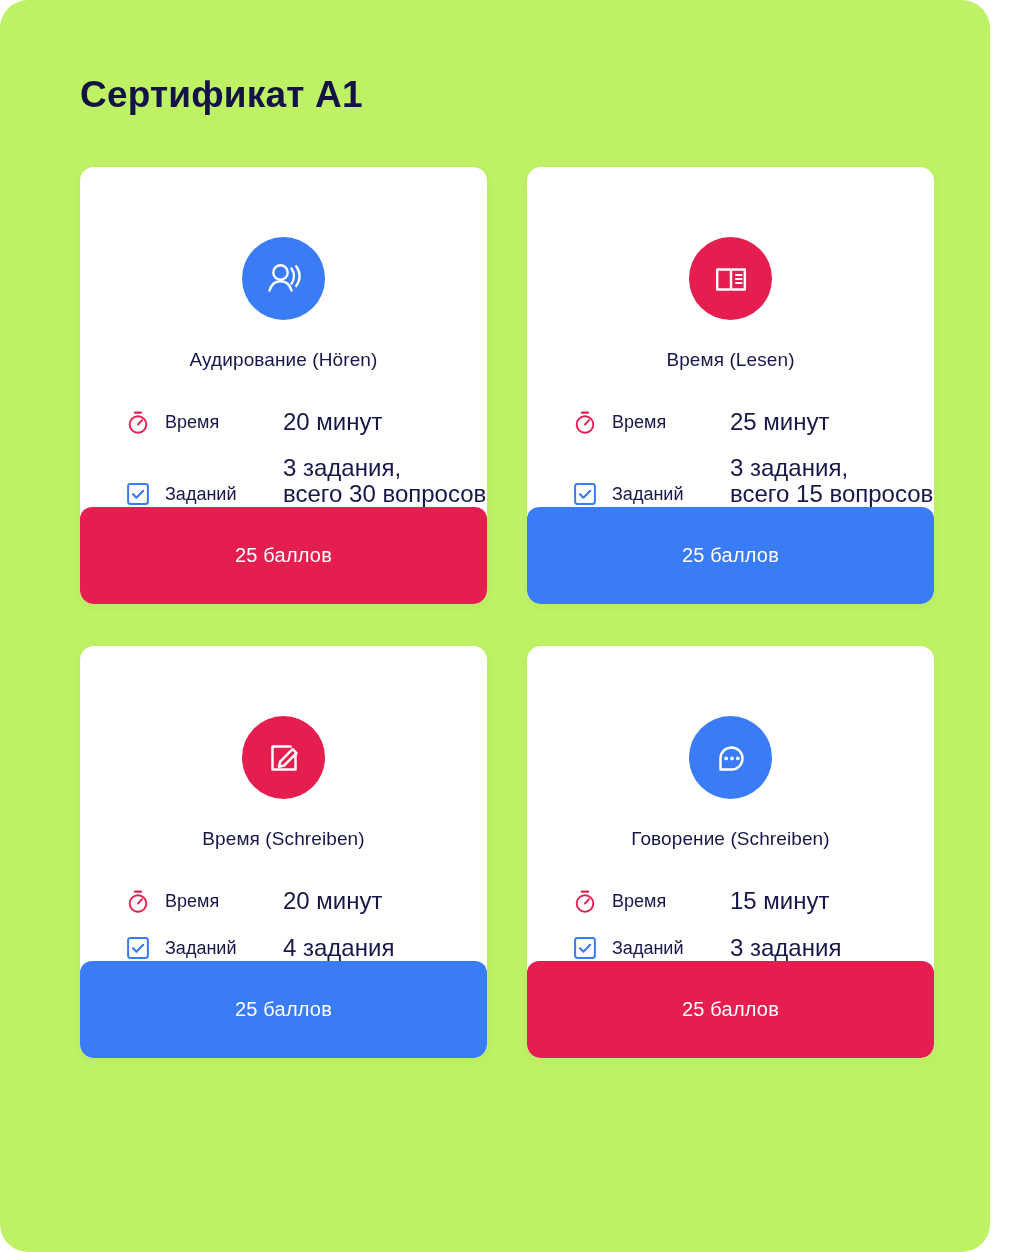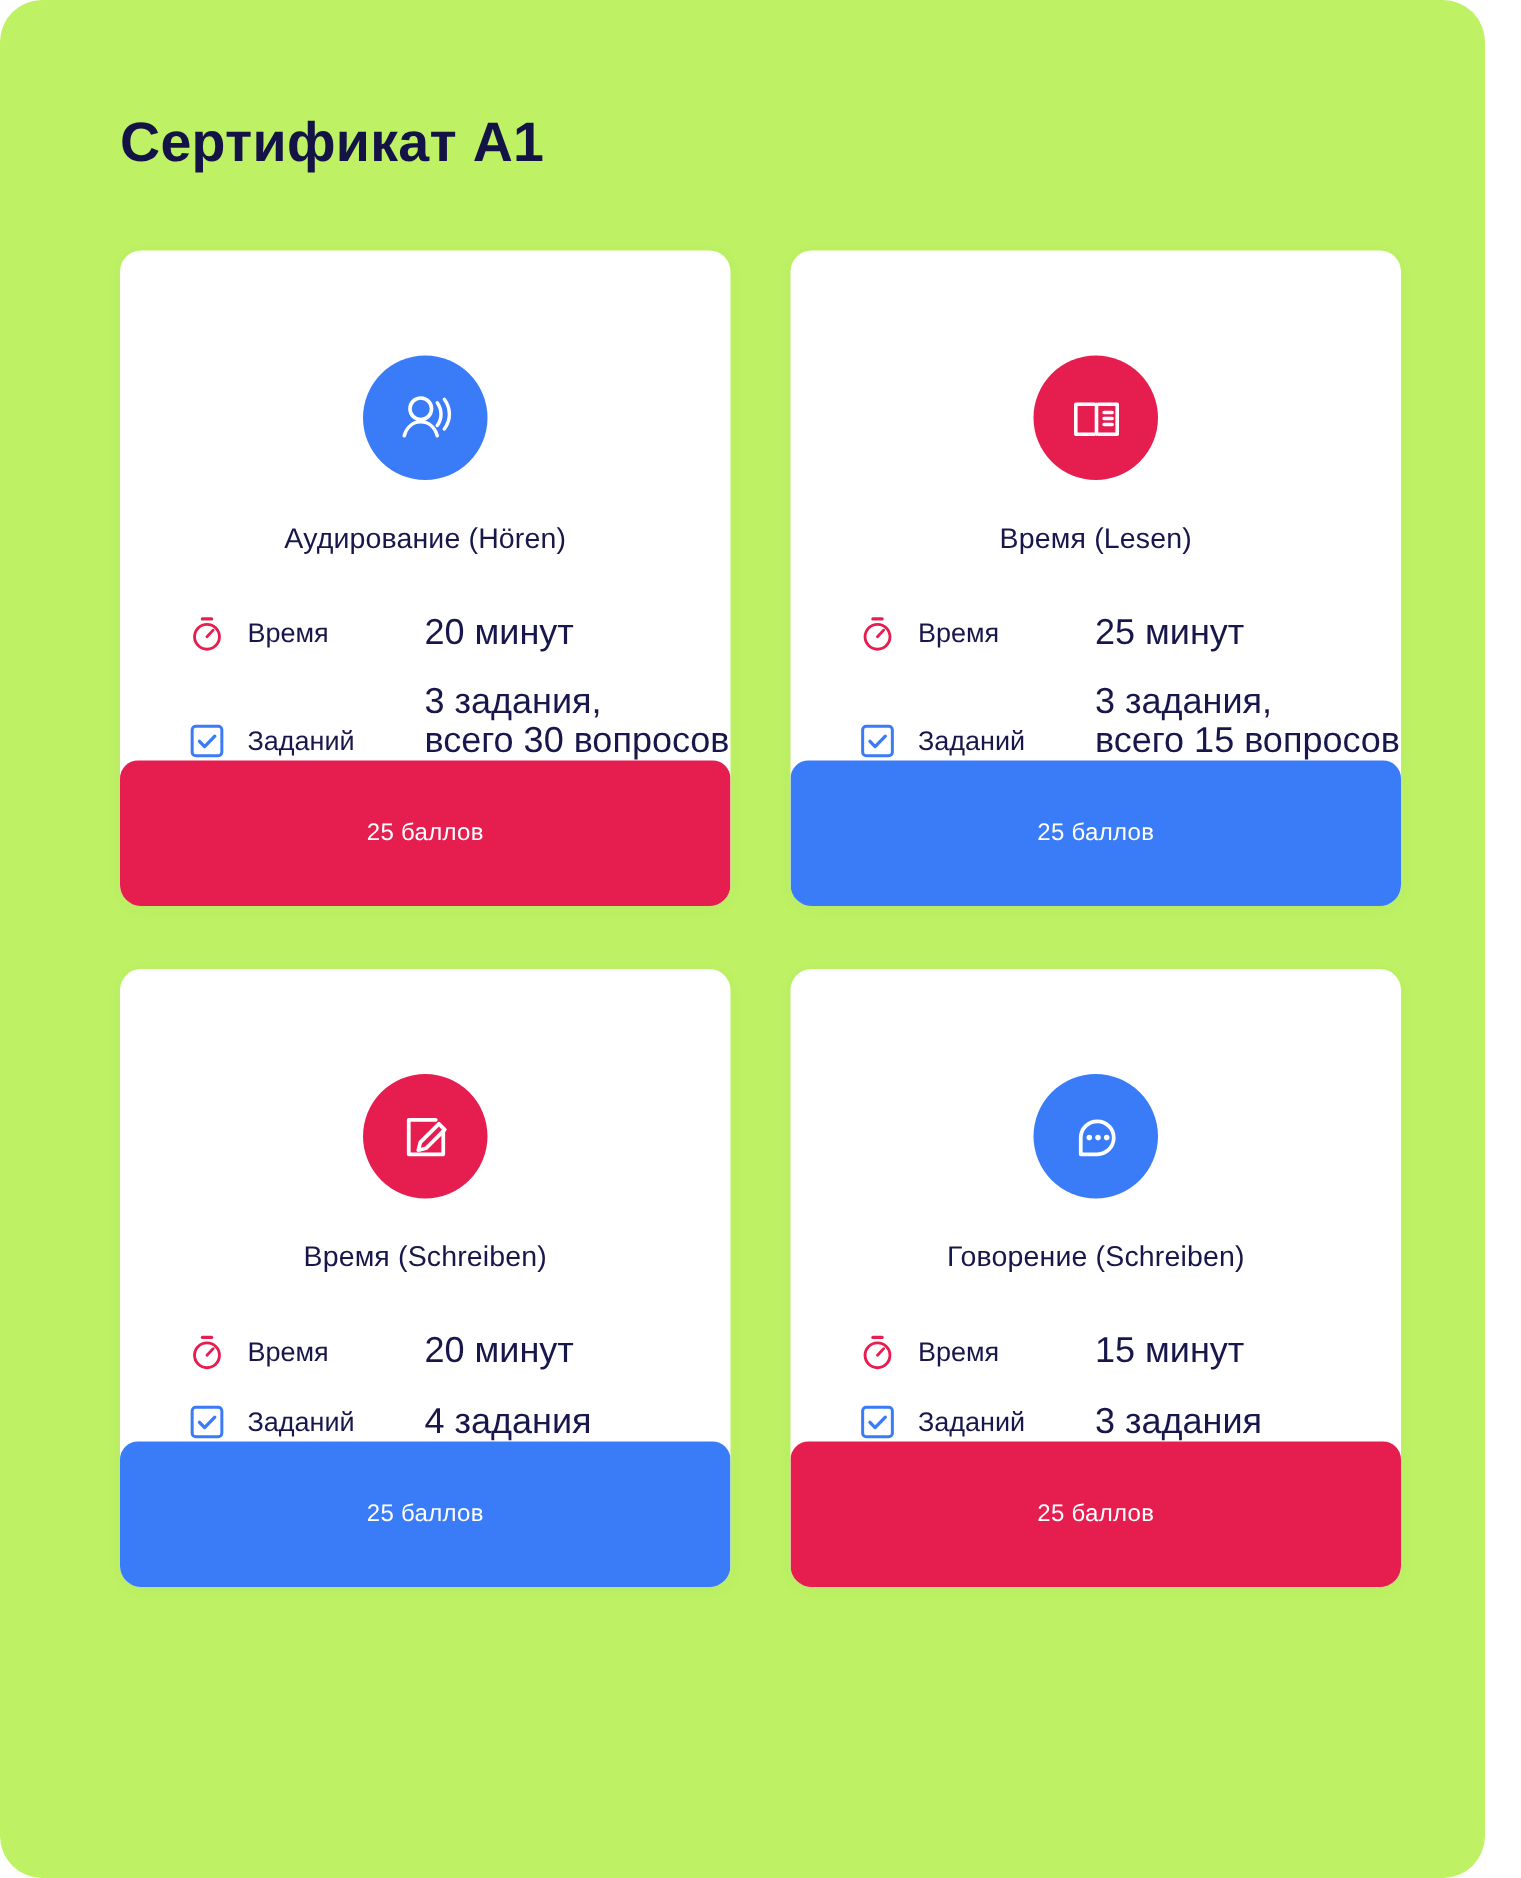--- a/index.html
+++ b/index.html
@@ -124,21 +124,21 @@
     line-height: 26px;
     white-space: pre-line;
   }
 
   .score-btn {
     margin-top: auto;
     height: 97px;
     border: none;
     border-radius: 12px;
     color: #ffffff;
-    font-size: 16px;
+    font-size: 20px;
     font-family: "Liberation Sans", sans-serif;
     letter-spacing: 0.2px;
     display: flex;
     align-items: center;
     justify-content: center;
     cursor: pointer;
     width: 100%;
     box-sizing: border-box;
   }
 

